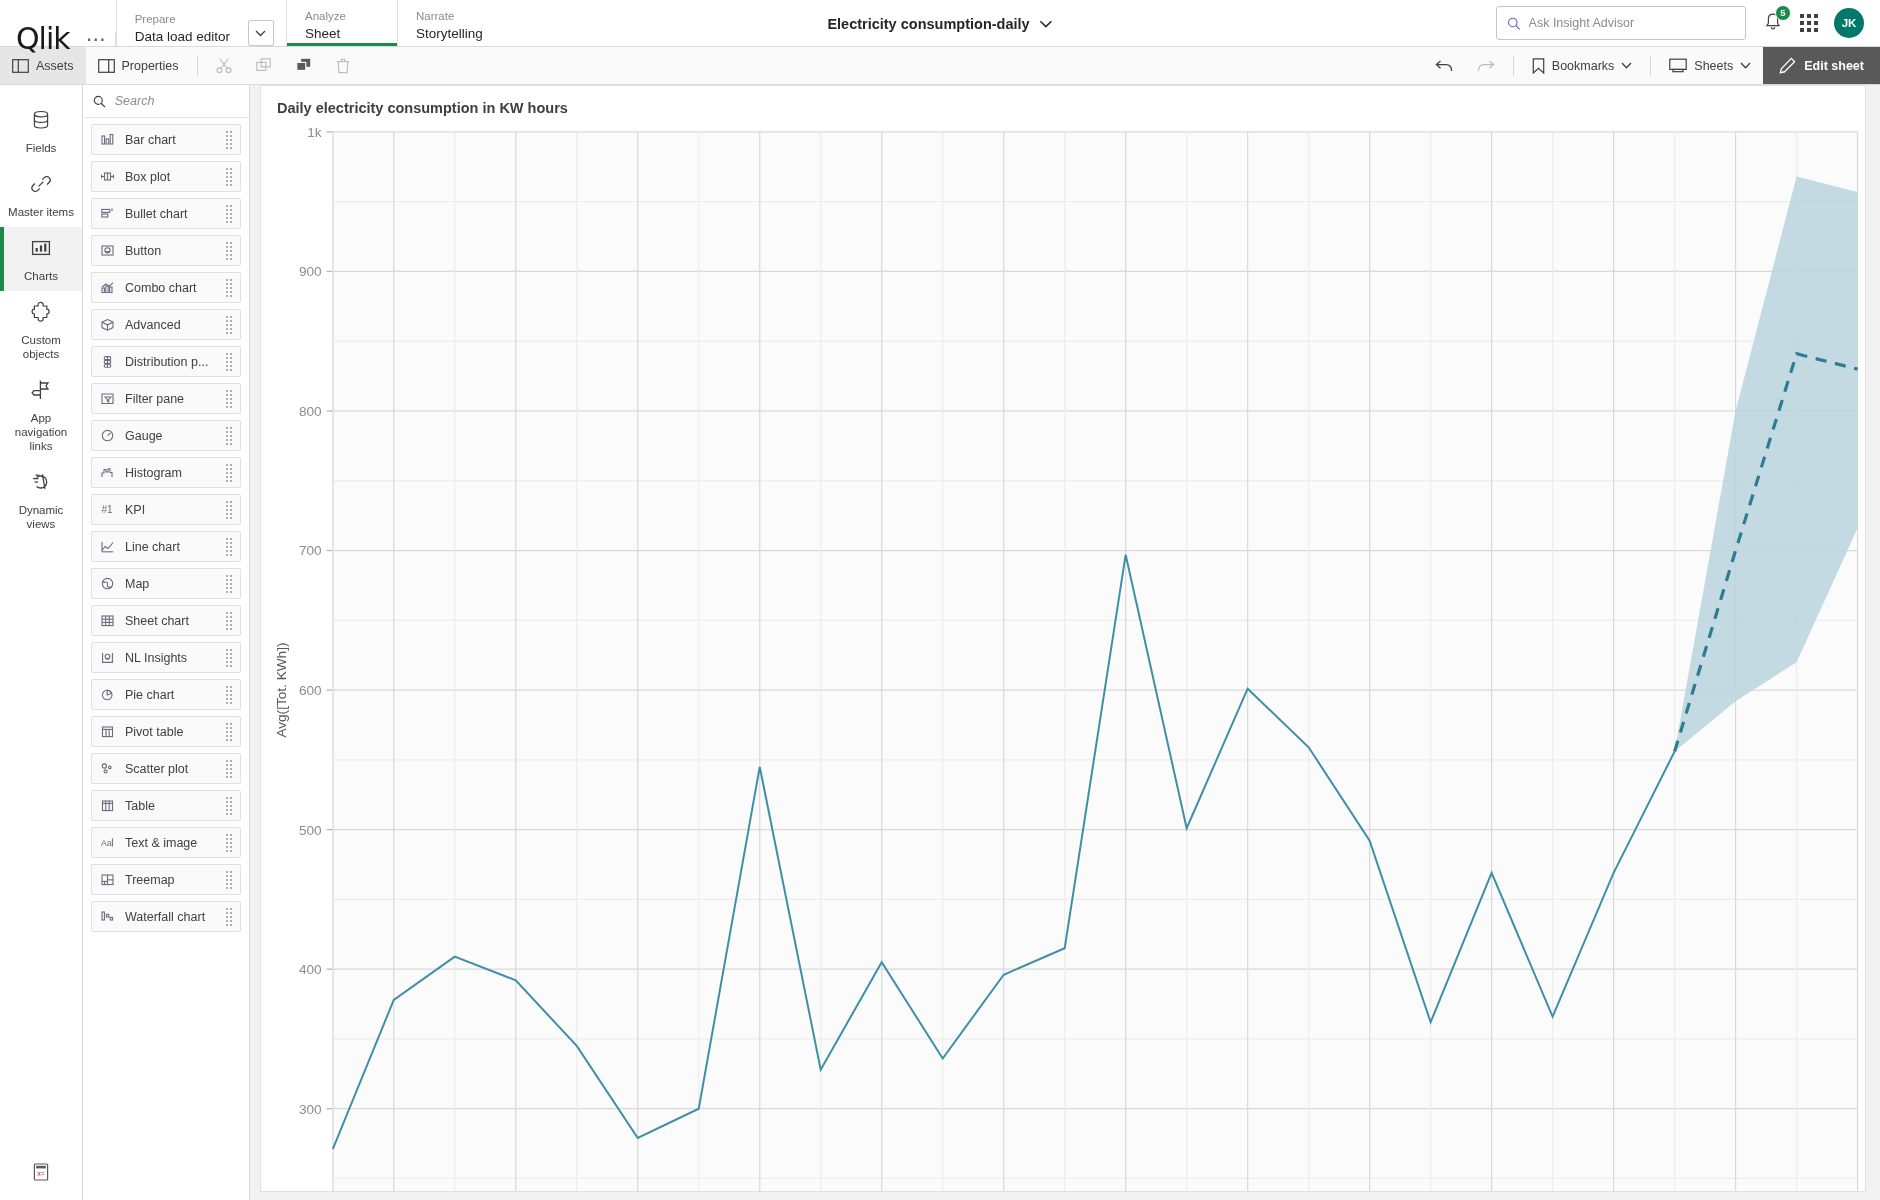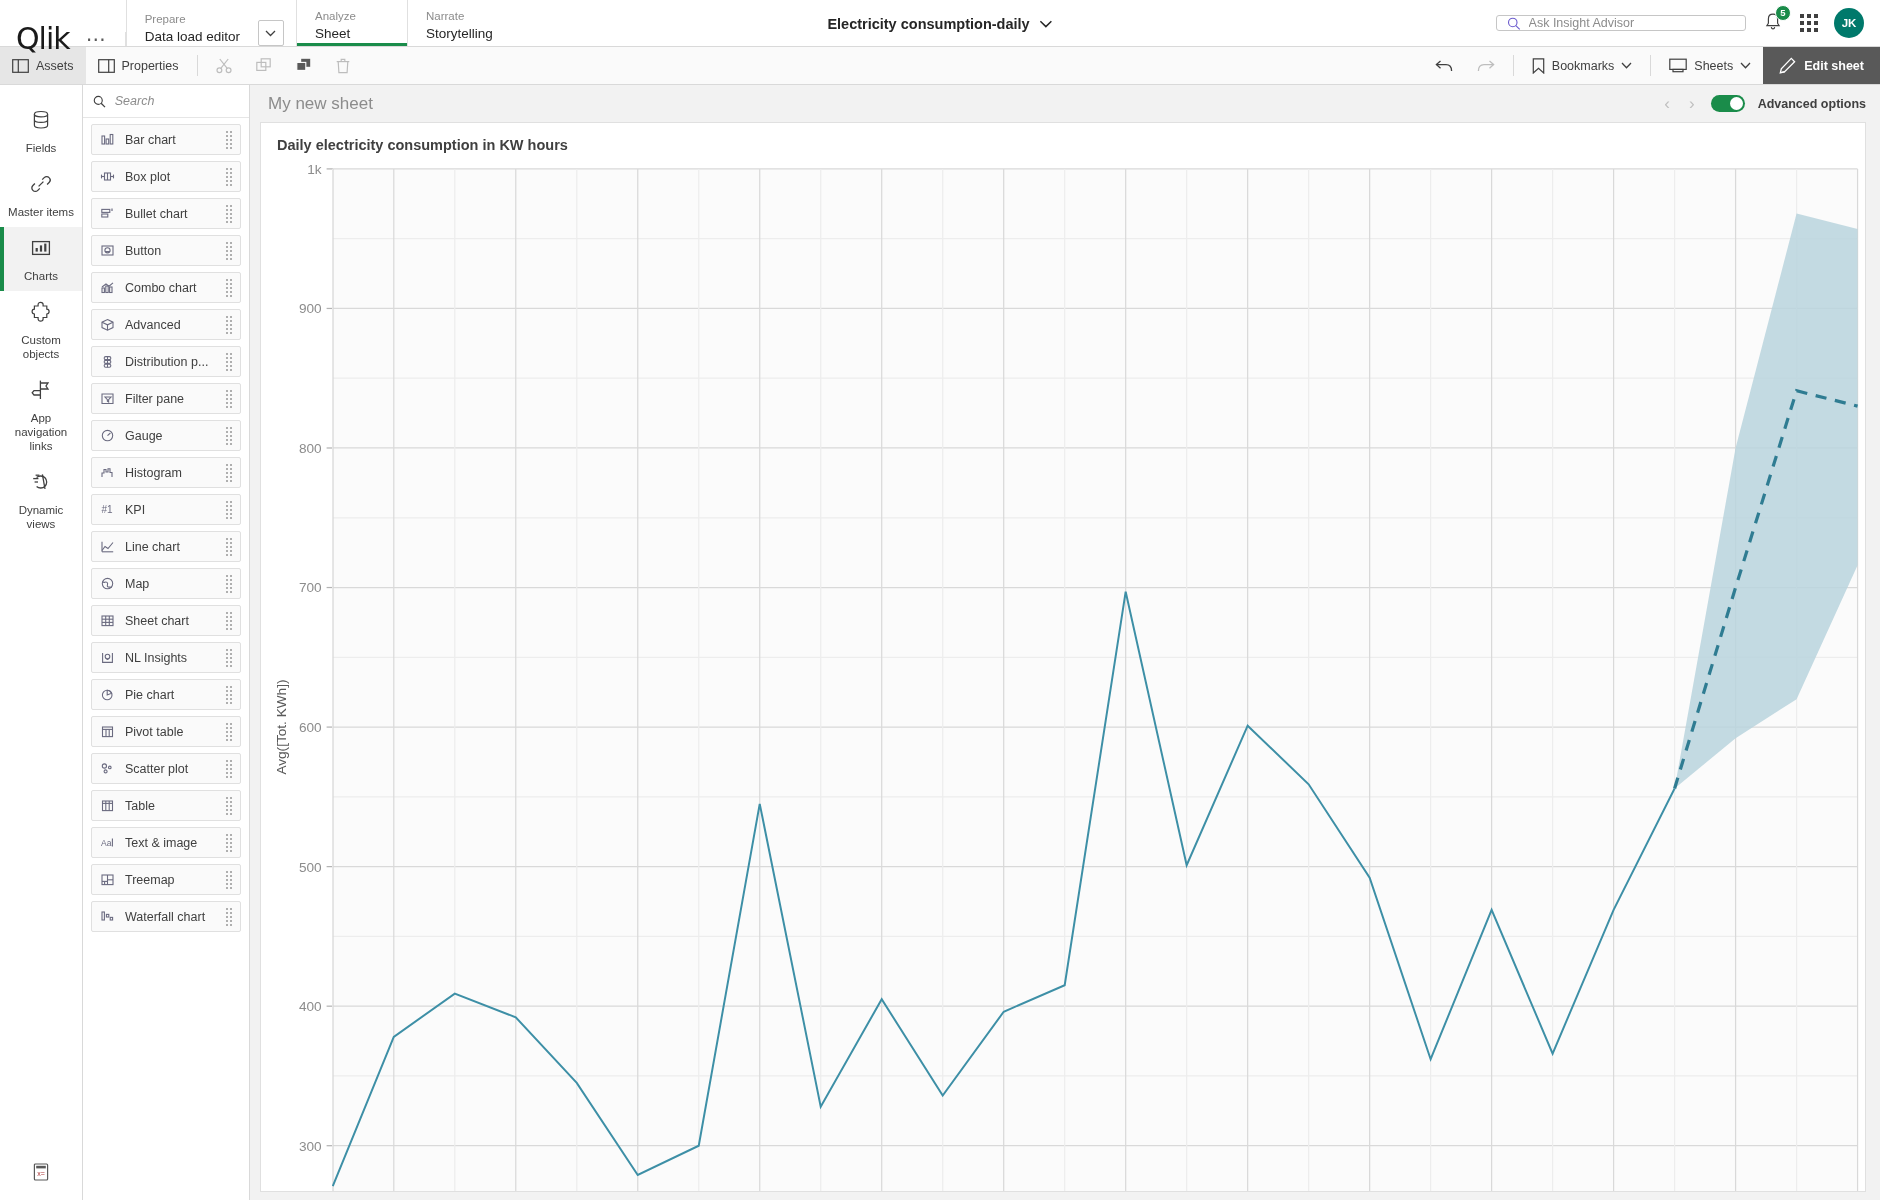--- a/index.html
+++ b/index.html
@@ -14,21 +14,21 @@
   
   .topbar {
     height: 47px; width: 100%;
     display: flex; align-items: stretch;
     background: #ffffff;
     border-bottom: 1px solid #d9d9d9;
     position: relative;
   }
   .brand-zone {
     display: flex; align-items: center;
-    padding: 0 12px 0 16px; gap: 10px;
+    padding: 0 2px 0 16px; gap: 10px;
     border-right: 1px solid #e0e0e0;
     margin-top: 32px;
   }
   .qlik-logo {
     font-size: 30px; letter-spacing: -1px;
     color: #1a1a1a; font-weight: 400;
     line-height: 1;
     font-family: "DejaVu Sans", sans-serif;
   }
   .dots-btn {
@@ -58,21 +58,21 @@
     position: absolute; left: 50%; transform: translateX(-50%);
     top: 0; height: 47px;
     display: flex; align-items: center; gap: 10px;
     font-size: 14.5px; font-weight: bold; color: #262626; cursor: pointer;
   }
   .topbar-right {
     margin-left: auto; display: flex; align-items: center;
     gap: 16px; padding-right: 16px;
   }
   .search-box {
-    width: 250px; height: 16px;
+    width: 250px; height: 34px;
     border: 1px solid #c6c6c6; border-radius: 3px;
     display: flex; align-items: center; gap: 8px; padding: 0 10px;
     background: #fff;
   }
   .search-box input {
     border: none; outline: none; font-size: 12.5px; color: #595959;
     background: transparent; width: 100%;
     font-family: "Liberation Sans", sans-serif;
   }
   .search-box input::placeholder { color: #8c8c8c; }
@@ -920,31 +920,20 @@
             <i></i>
             <i></i>
             <i></i>
           </span>
         </div>
       </div>
   </div>
 
   <div class="main-area">
 
-    <div class="sheet-head">
-      <span class="sheet-title">My new sheet</span>
-      <div class="sheet-head-right">
-        <span class="nav-arrow">‹</span>
-        <span class="nav-arrow">›</span>
-        <div class="toggle">
-          <span class="knob"></span>
-        </div>
-        <span class="adv-label">Advanced options</span>
-      </div>
-    </div>
 
     <div class="chart-object">
       <div class="chart-title">Daily electricity consumption in KW hours</div>
       <div class="chart-canvas">
         <svg id="chart-svg" viewBox="0 0 1296 1010" preserveAspectRatio="none">
             <rect x="58" y="8" width="1232" height="902" fill="#fbfbfb"></rect>
             <line x1="58" y1="8" x2="1290" y2="8" stroke="#d9d9d9" stroke-width="1"></line>
             <line x1="58" y1="120.75" x2="1290" y2="120.75" stroke="#d9d9d9" stroke-width="1"></line>
             <line x1="58" y1="233.5" x2="1290" y2="233.5" stroke="#d9d9d9" stroke-width="1"></line>
             <line x1="58" y1="346.25" x2="1290" y2="346.25" stroke="#d9d9d9" stroke-width="1"></line>

